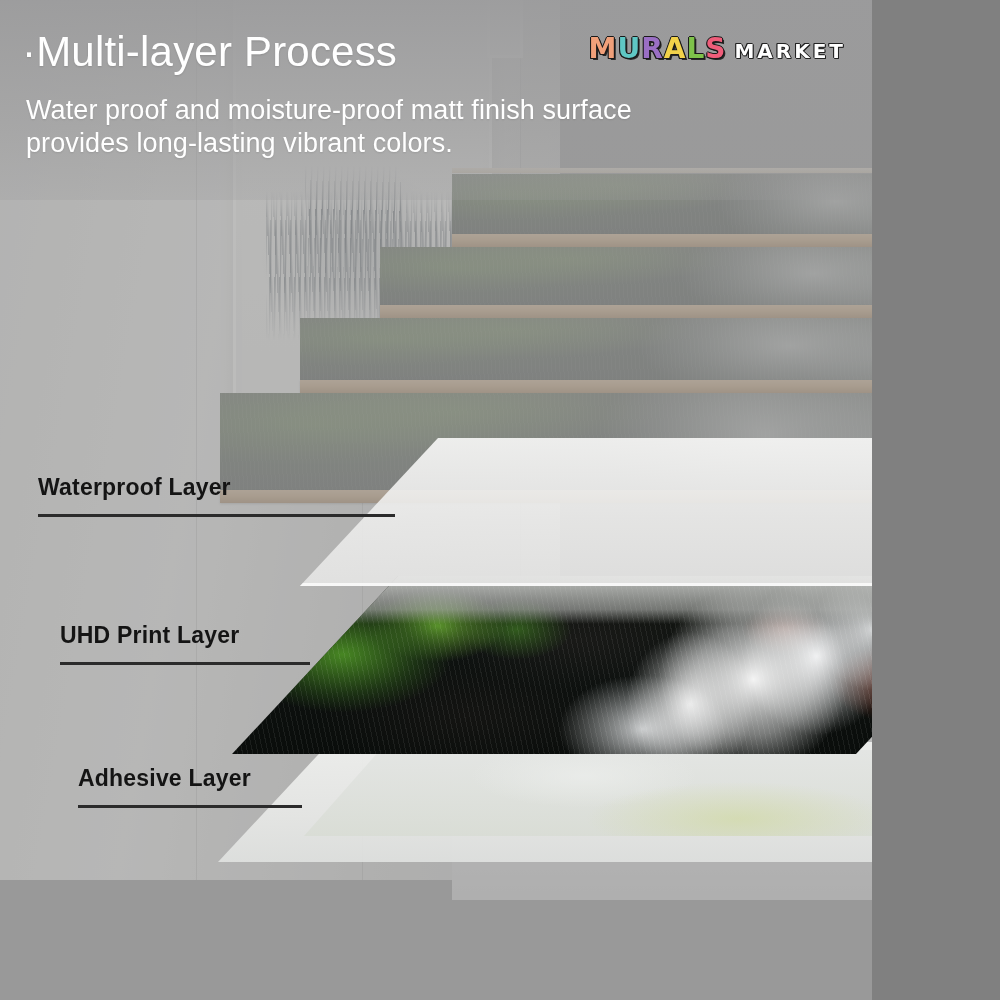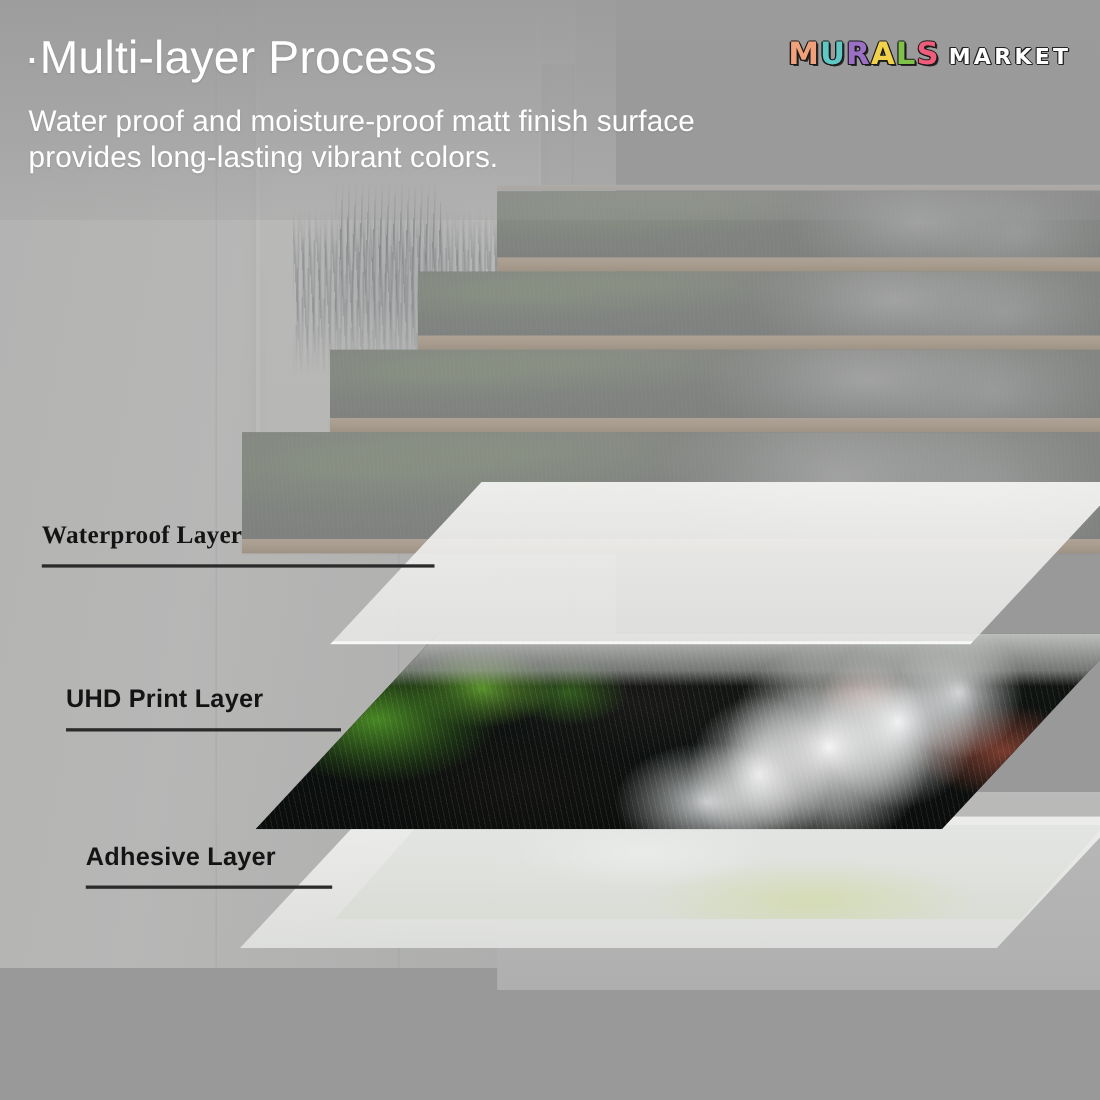--- a/index.html
+++ b/index.html
@@ -1,20 +1,20 @@
 <!DOCTYPE html>
 <html><head>
 <meta charset="utf-8">
 <style>
   * { margin:0; padding:0; box-sizing:border-box; }
   html,body{ background:#808080; }
 
   .stage{
     position:relative;
-    width:1000px; height:1000px;
+    width:872px; height:1000px;
     overflow:hidden;
     background:#9b9b9c;
     font-family:"Liberation Sans", sans-serif;
     -webkit-font-smoothing:antialiased;
   }
 
   
   .scene{ position:absolute; inset:0; overflow:hidden; }
 
   
@@ -213,21 +213,21 @@
 
   .layer-label{ position:absolute; }
   .layer-label .txt{
     display:block;
     font-size:23px; font-weight:bold; color:#141414;
     letter-spacing:.2px; white-space:nowrap;
   }
   .layer-label .rule{
     display:block; height:3px; background:#2b2b2b; margin-top:13px;
   }
-  .lbl-waterproof{ left:38px; top:474px;font-family:Liberation Serif, serif; }
+  .lbl-waterproof{ left:38px; top:474px; }
   .lbl-waterproof .rule{ width:357px; }
   .lbl-uhd{ left:60px; top:622px; }
   .lbl-uhd .rule{ width:250px; }
   .lbl-adhesive{ left:78px; top:765px; }
   .lbl-adhesive .rule{ width:224px; }
 
   
   .logo{
     position:absolute; right:26px; top:32px;
     display:flex; align-items:baseline; gap:8px;

